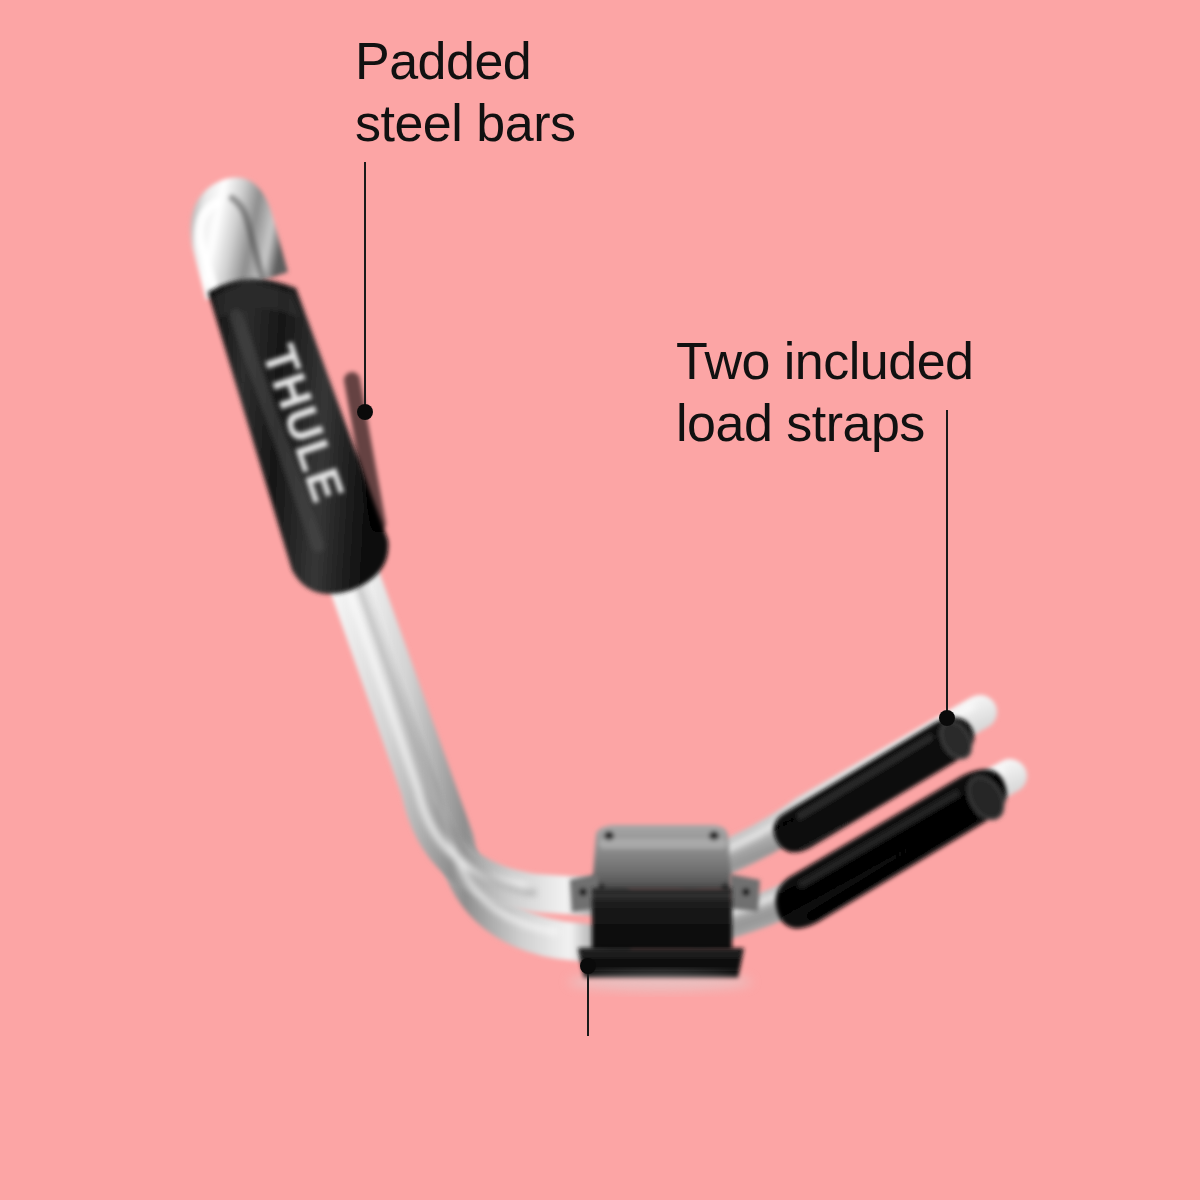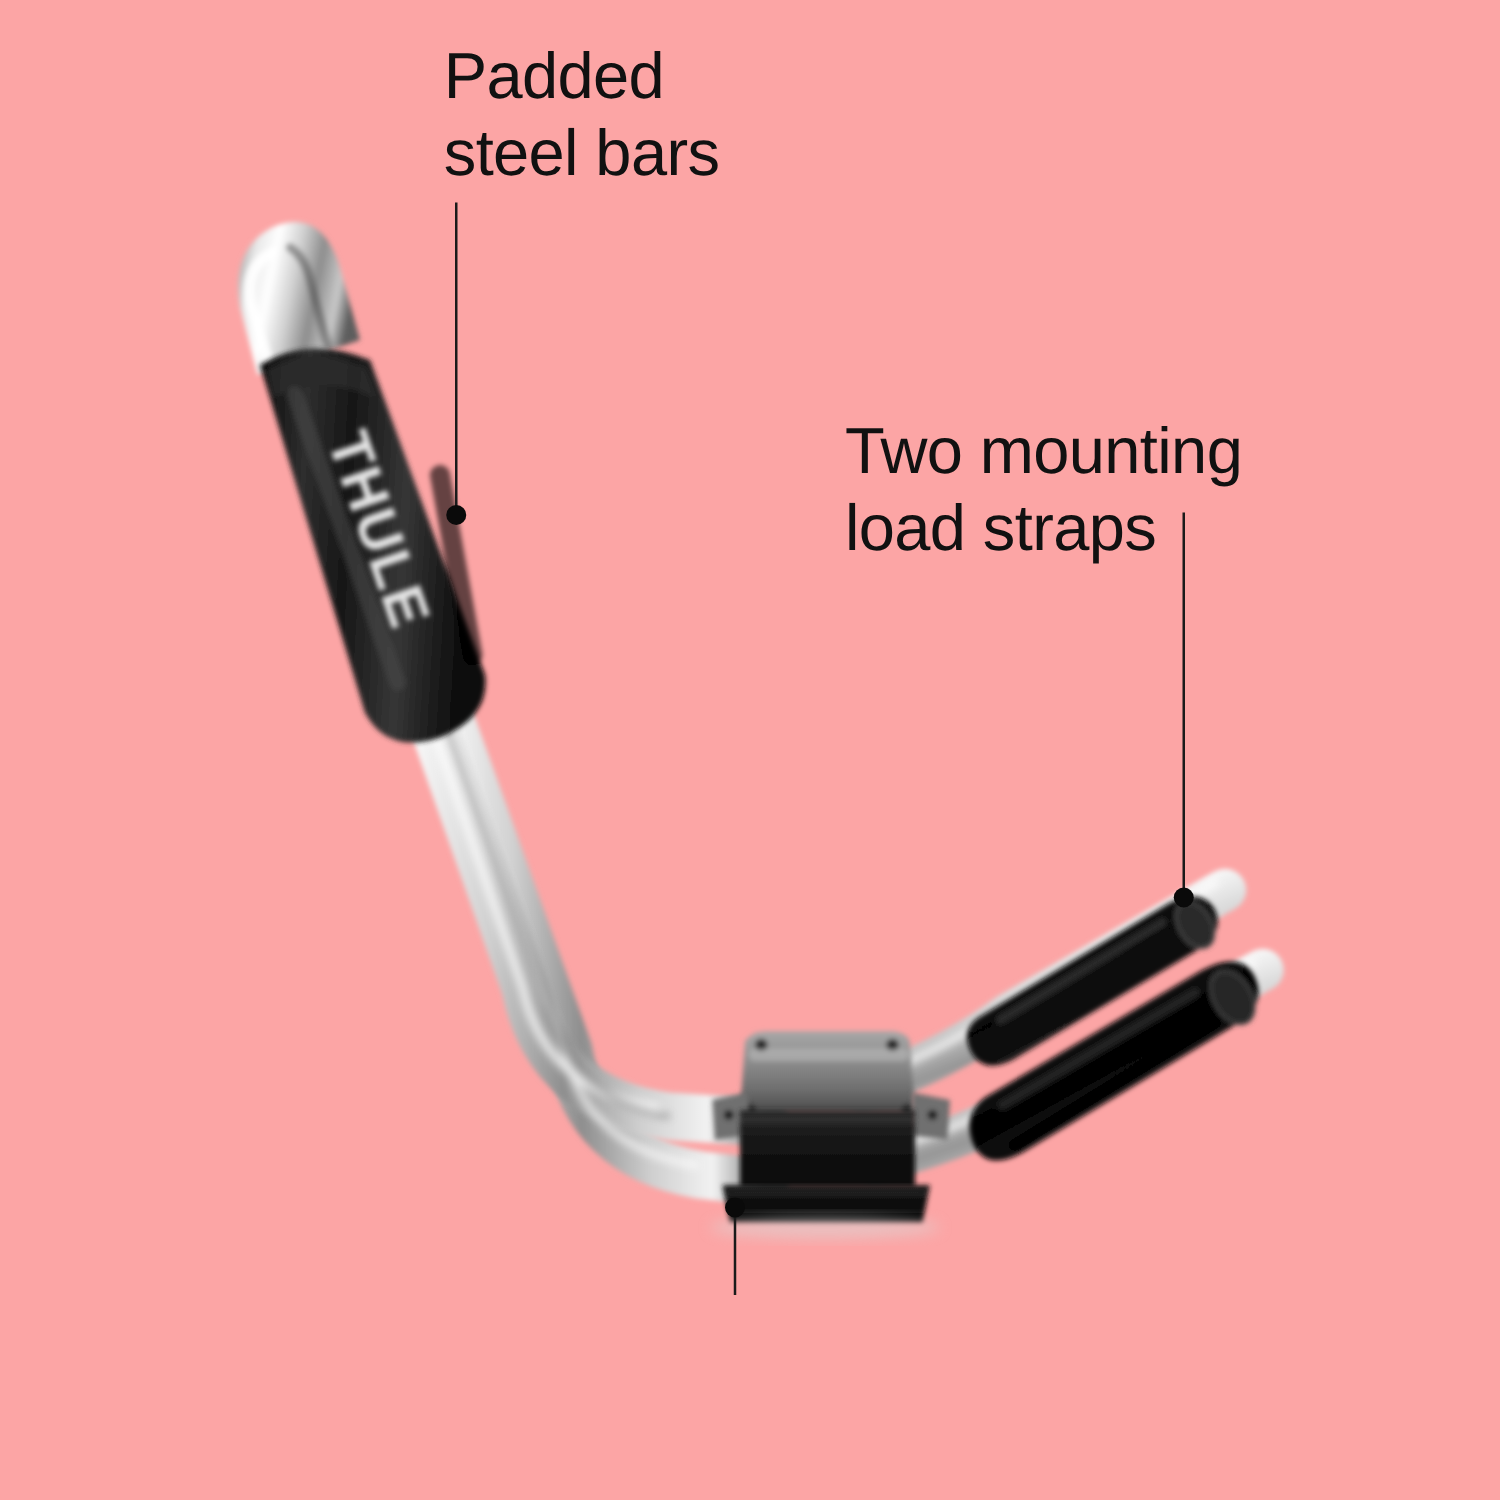--- a/index.html
+++ b/index.html
@@ -285,19 +285,19 @@
     <ellipse cx="660" cy="982" rx="92" ry="9" fill="#d9d9d9" opacity="0.5" filter="url(#vsoft)"></ellipse>
   </svg>
 
   <div class="leader-line" id="leader-padded-line"></div>
   <div class="leader-dot" id="leader-padded-dot"></div>
   <div class="callout" id="callout-padded">Padded
 steel bars</div>
 
   <div class="leader-line" id="leader-straps-line"></div>
   <div class="leader-dot" id="leader-straps-dot"></div>
-  <div class="callout" id="callout-straps">Two mounting
+  <div class="callout" id="callout-straps">Two included
 load straps</div>
 
   <div class="leader-line" id="leader-mount-line"></div>
   <div class="leader-dot" id="leader-mount-dot"></div>
 
 </div>
 
 </body></html>

